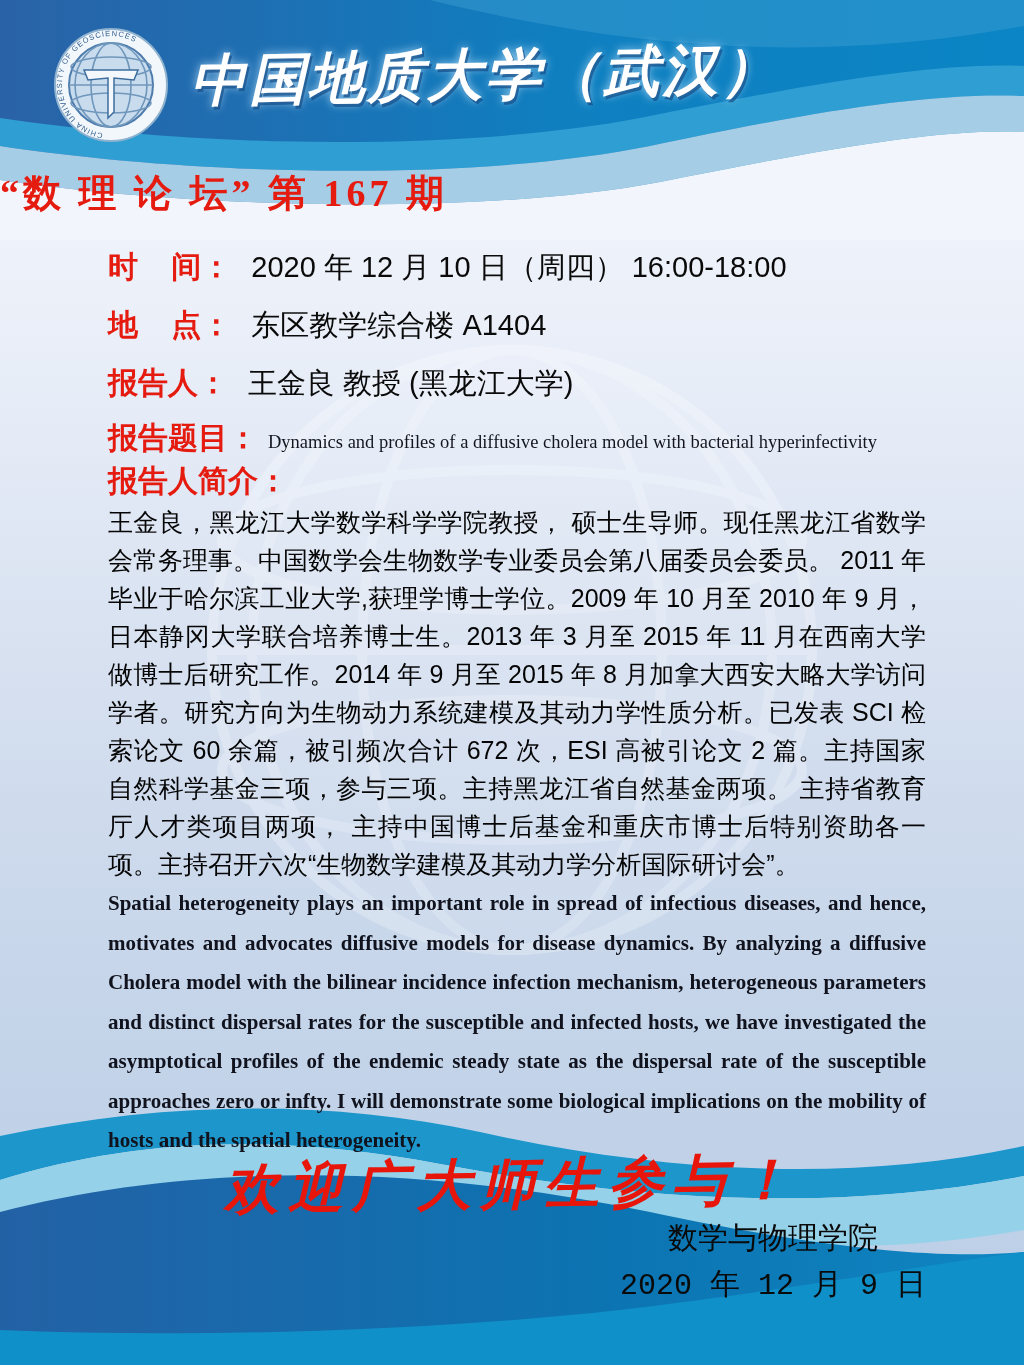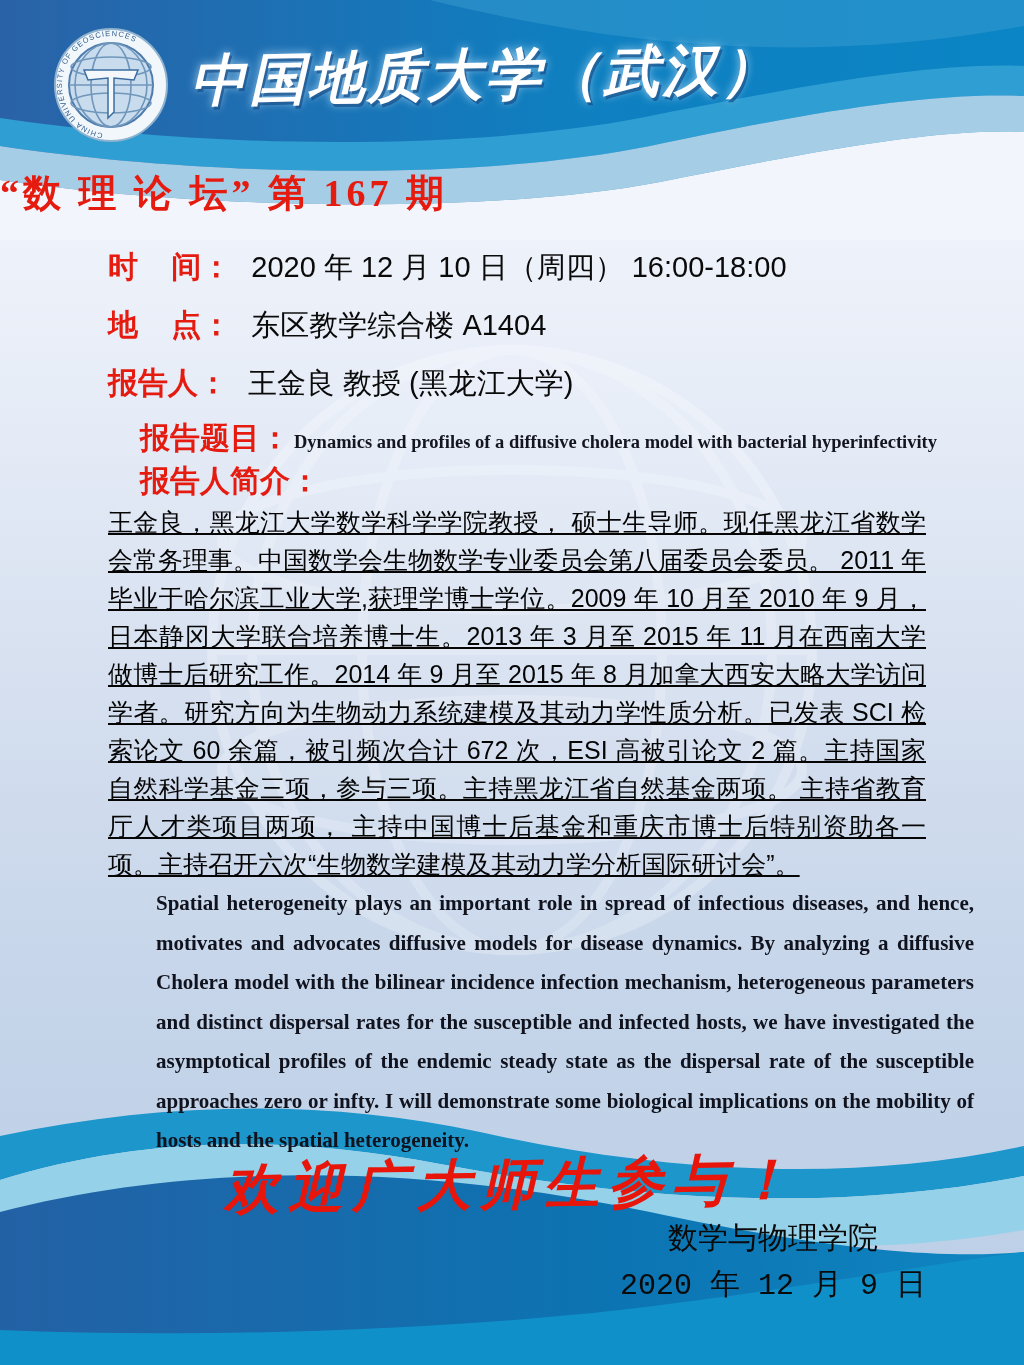--- a/index.html
+++ b/index.html
@@ -23,35 +23,35 @@
     font-family:"Liberation Serif","DejaVu Serif",serif;
     font-size:38px;font-weight:bold;color:#e51b10;letter-spacing:4px;white-space:nowrap;
   }
   .info{position:absolute;top:247px;left:108px;right:95px;z-index:2;}
   .info-row{display:flex;align-items:baseline;margin-bottom:17px;}
   .info-label{
     font-size:30px;font-weight:bold;color:#e51b10;white-space:pre;flex:0 0 auto;margin-right:20px;text-align:right;
   }
   .info-value{font-size:29px;color:#0a0a0a;white-space:nowrap;}
   .rtitle-row{position:absolute;top:418px;left:108px;right:88px;z-index:2;display:flex;align-items:baseline;}
-  .sec-label{font-size:30px;font-weight:bold;color:#e51b10;white-space:nowrap;margin-left:32px;}
+  .sec-label{font-size:30px;font-weight:bold;color:#e51b10;white-space:nowrap;}
   .rtitle-en{
     font-family:"Liberation Serif","DejaVu Serif",serif;
-    font-size:18.5px;font-weight:bold;color:#14161f;margin-left:4px;white-space:nowrap;
+    font-size:18.5px;font-weight:normal;color:#14161f;margin-left:10px;white-space:nowrap;
   }
   .bio-label{position:absolute;top:461px;left:108px;z-index:2;text-align:right;}
   .bio-text{
     position:absolute;top:503px;left:108px;width:818px;z-index:2;
-    font-size:25px;line-height:38px;color:#050505;text-align:justify;text-decoration:underline;
+    font-size:25px;line-height:38px;color:#050505;text-align:justify;
   }
   .abs-label{position:absolute;top:840px;left:108px;z-index:2;}
   .abs-text{
     position:absolute;top:884px;left:108px;width:818px;z-index:2;
     font-family:"Liberation Serif","DejaVu Serif",serif;
-    font-size:21px;font-weight:bold;line-height:39.5px;color:#10131d;text-align:justify;margin-left:48px;
+    font-size:21px;font-weight:bold;line-height:39.5px;color:#10131d;text-align:justify;
   }
   .welcome{
     position:absolute;top:1148px;left:0;width:100%;z-index:3;text-align:center;
     font-size:55px;font-weight:bold;font-style:italic;color:#e8150b;letter-spacing:9px;
     transform:rotate(-1deg);white-space:nowrap;
   }
   .sig{position:absolute;top:1218px;right:98px;z-index:3;text-align:center;}
   .sig-org{font-size:30px;color:#0a0a0a;}
   .sig-date{font-size:30px;color:#0a0a0a;margin-top:5px;font-family:Liberation Mono, monospace;}
 </style>

